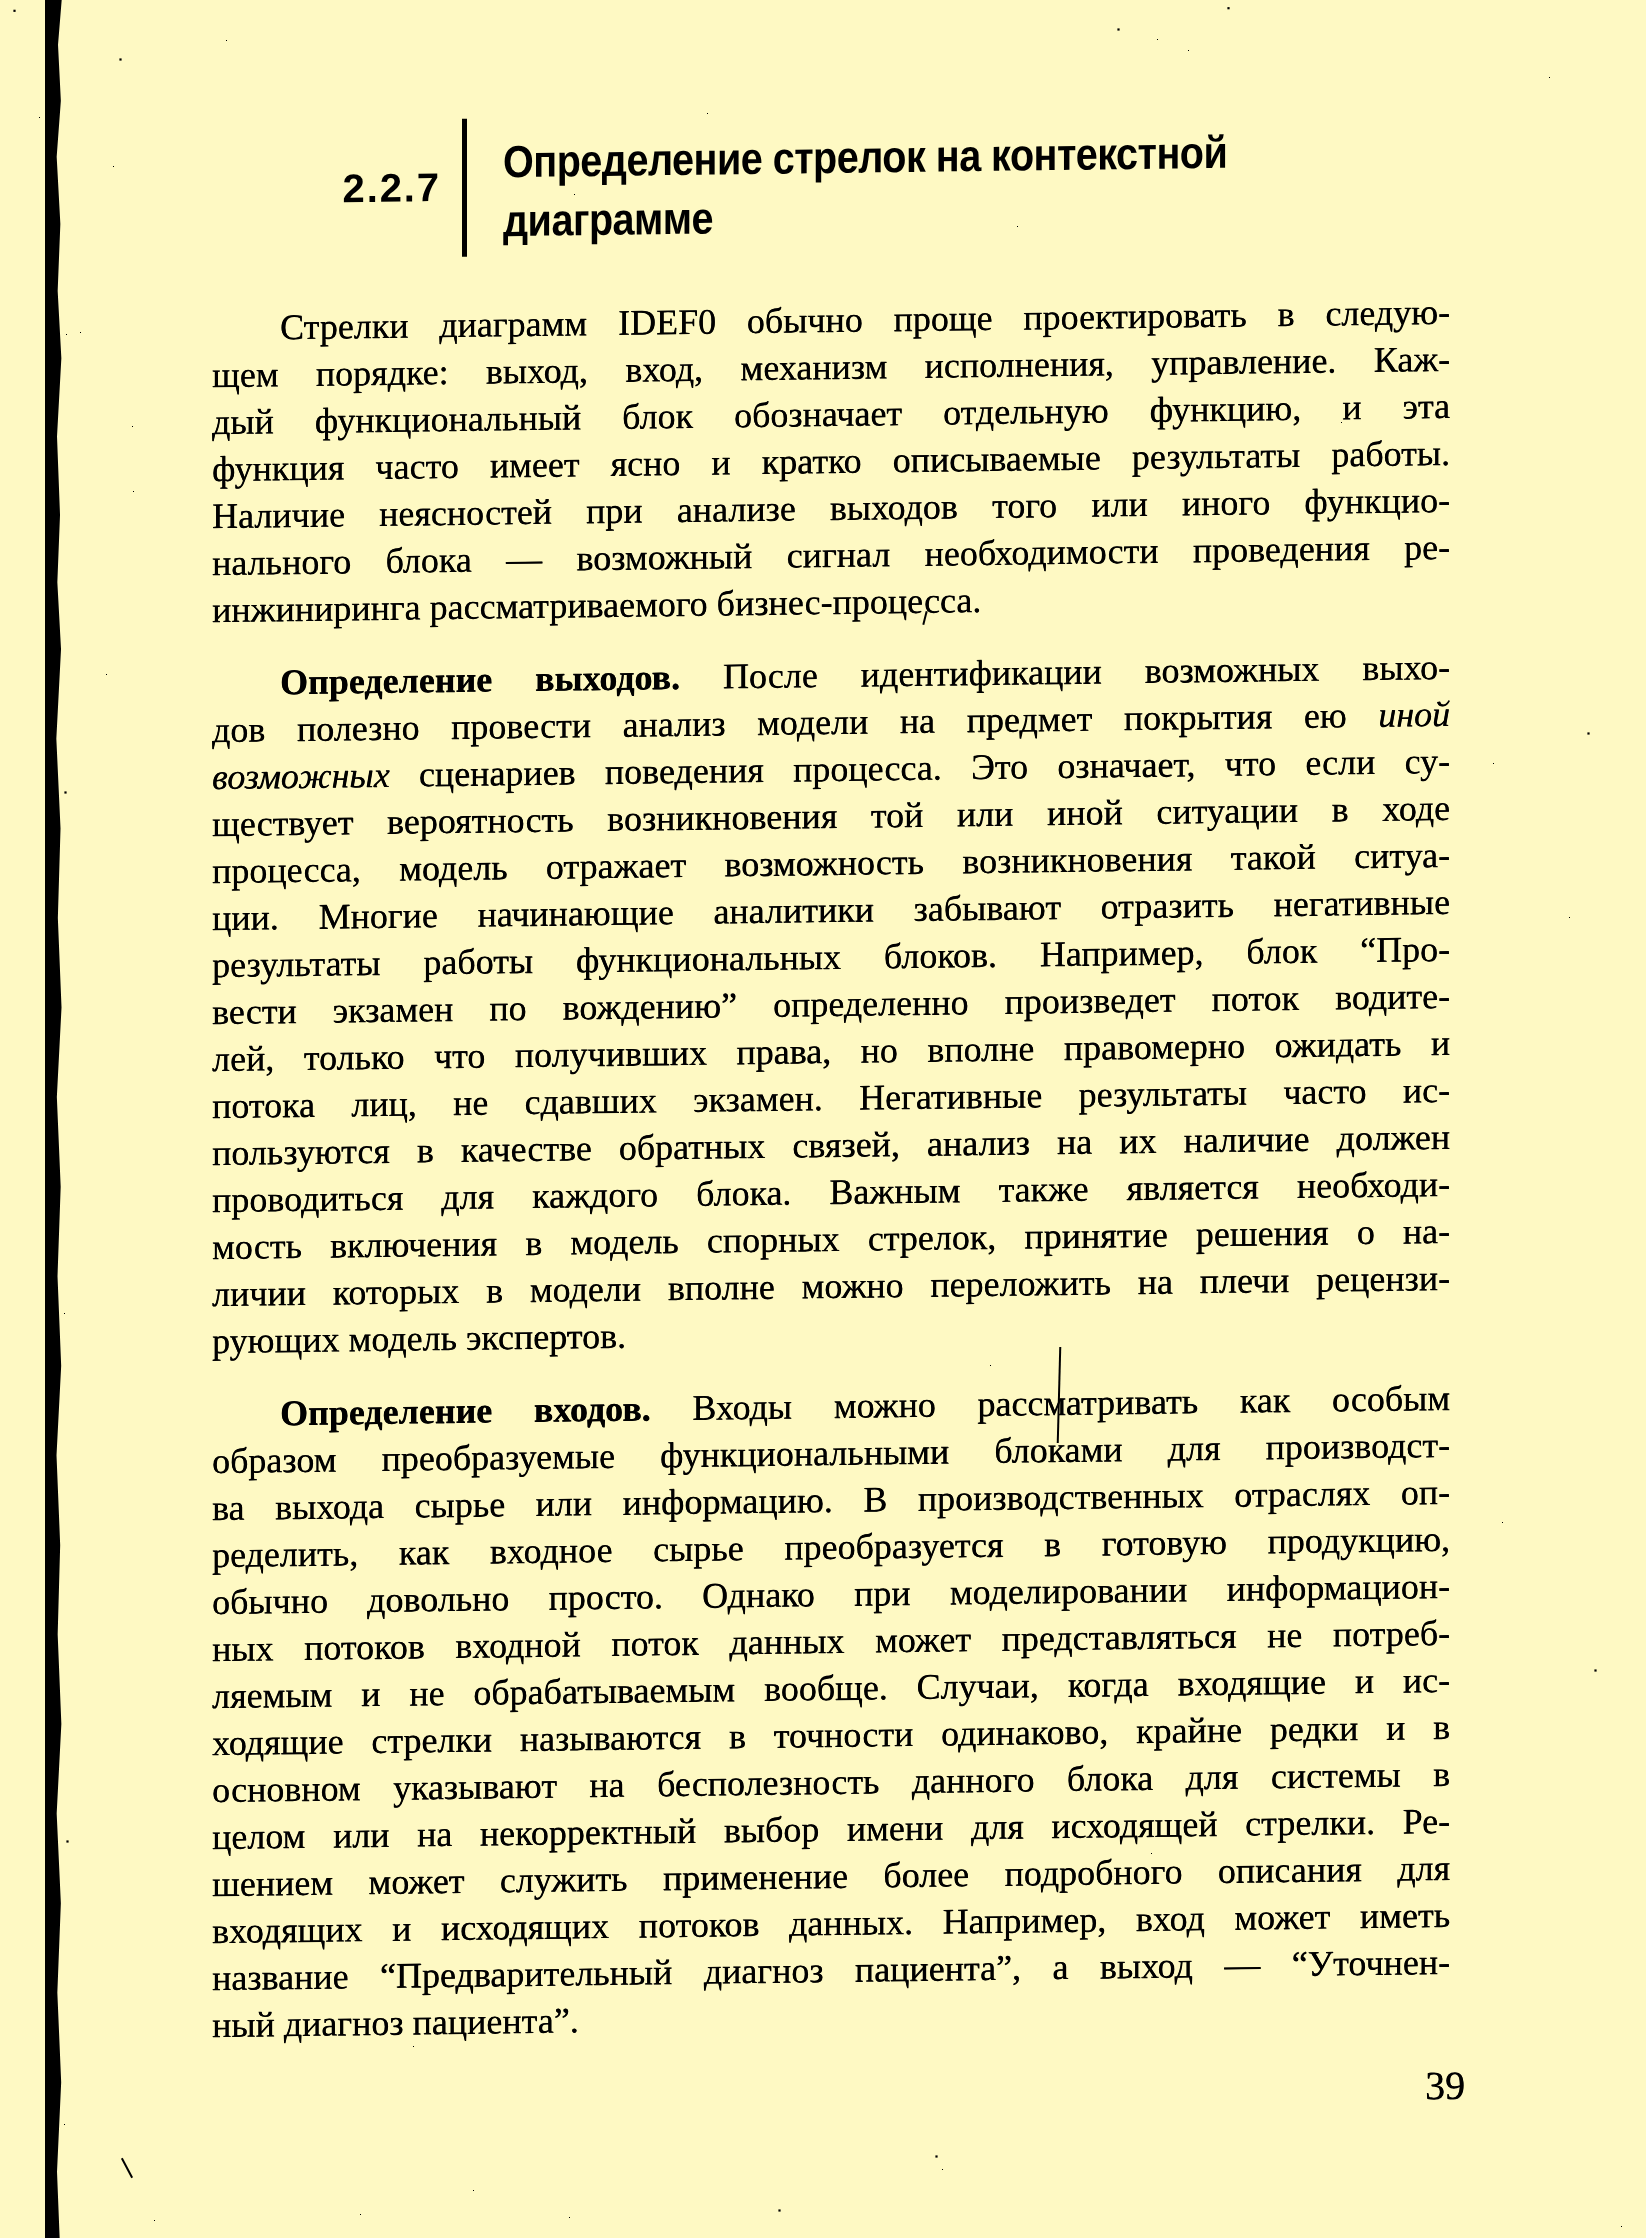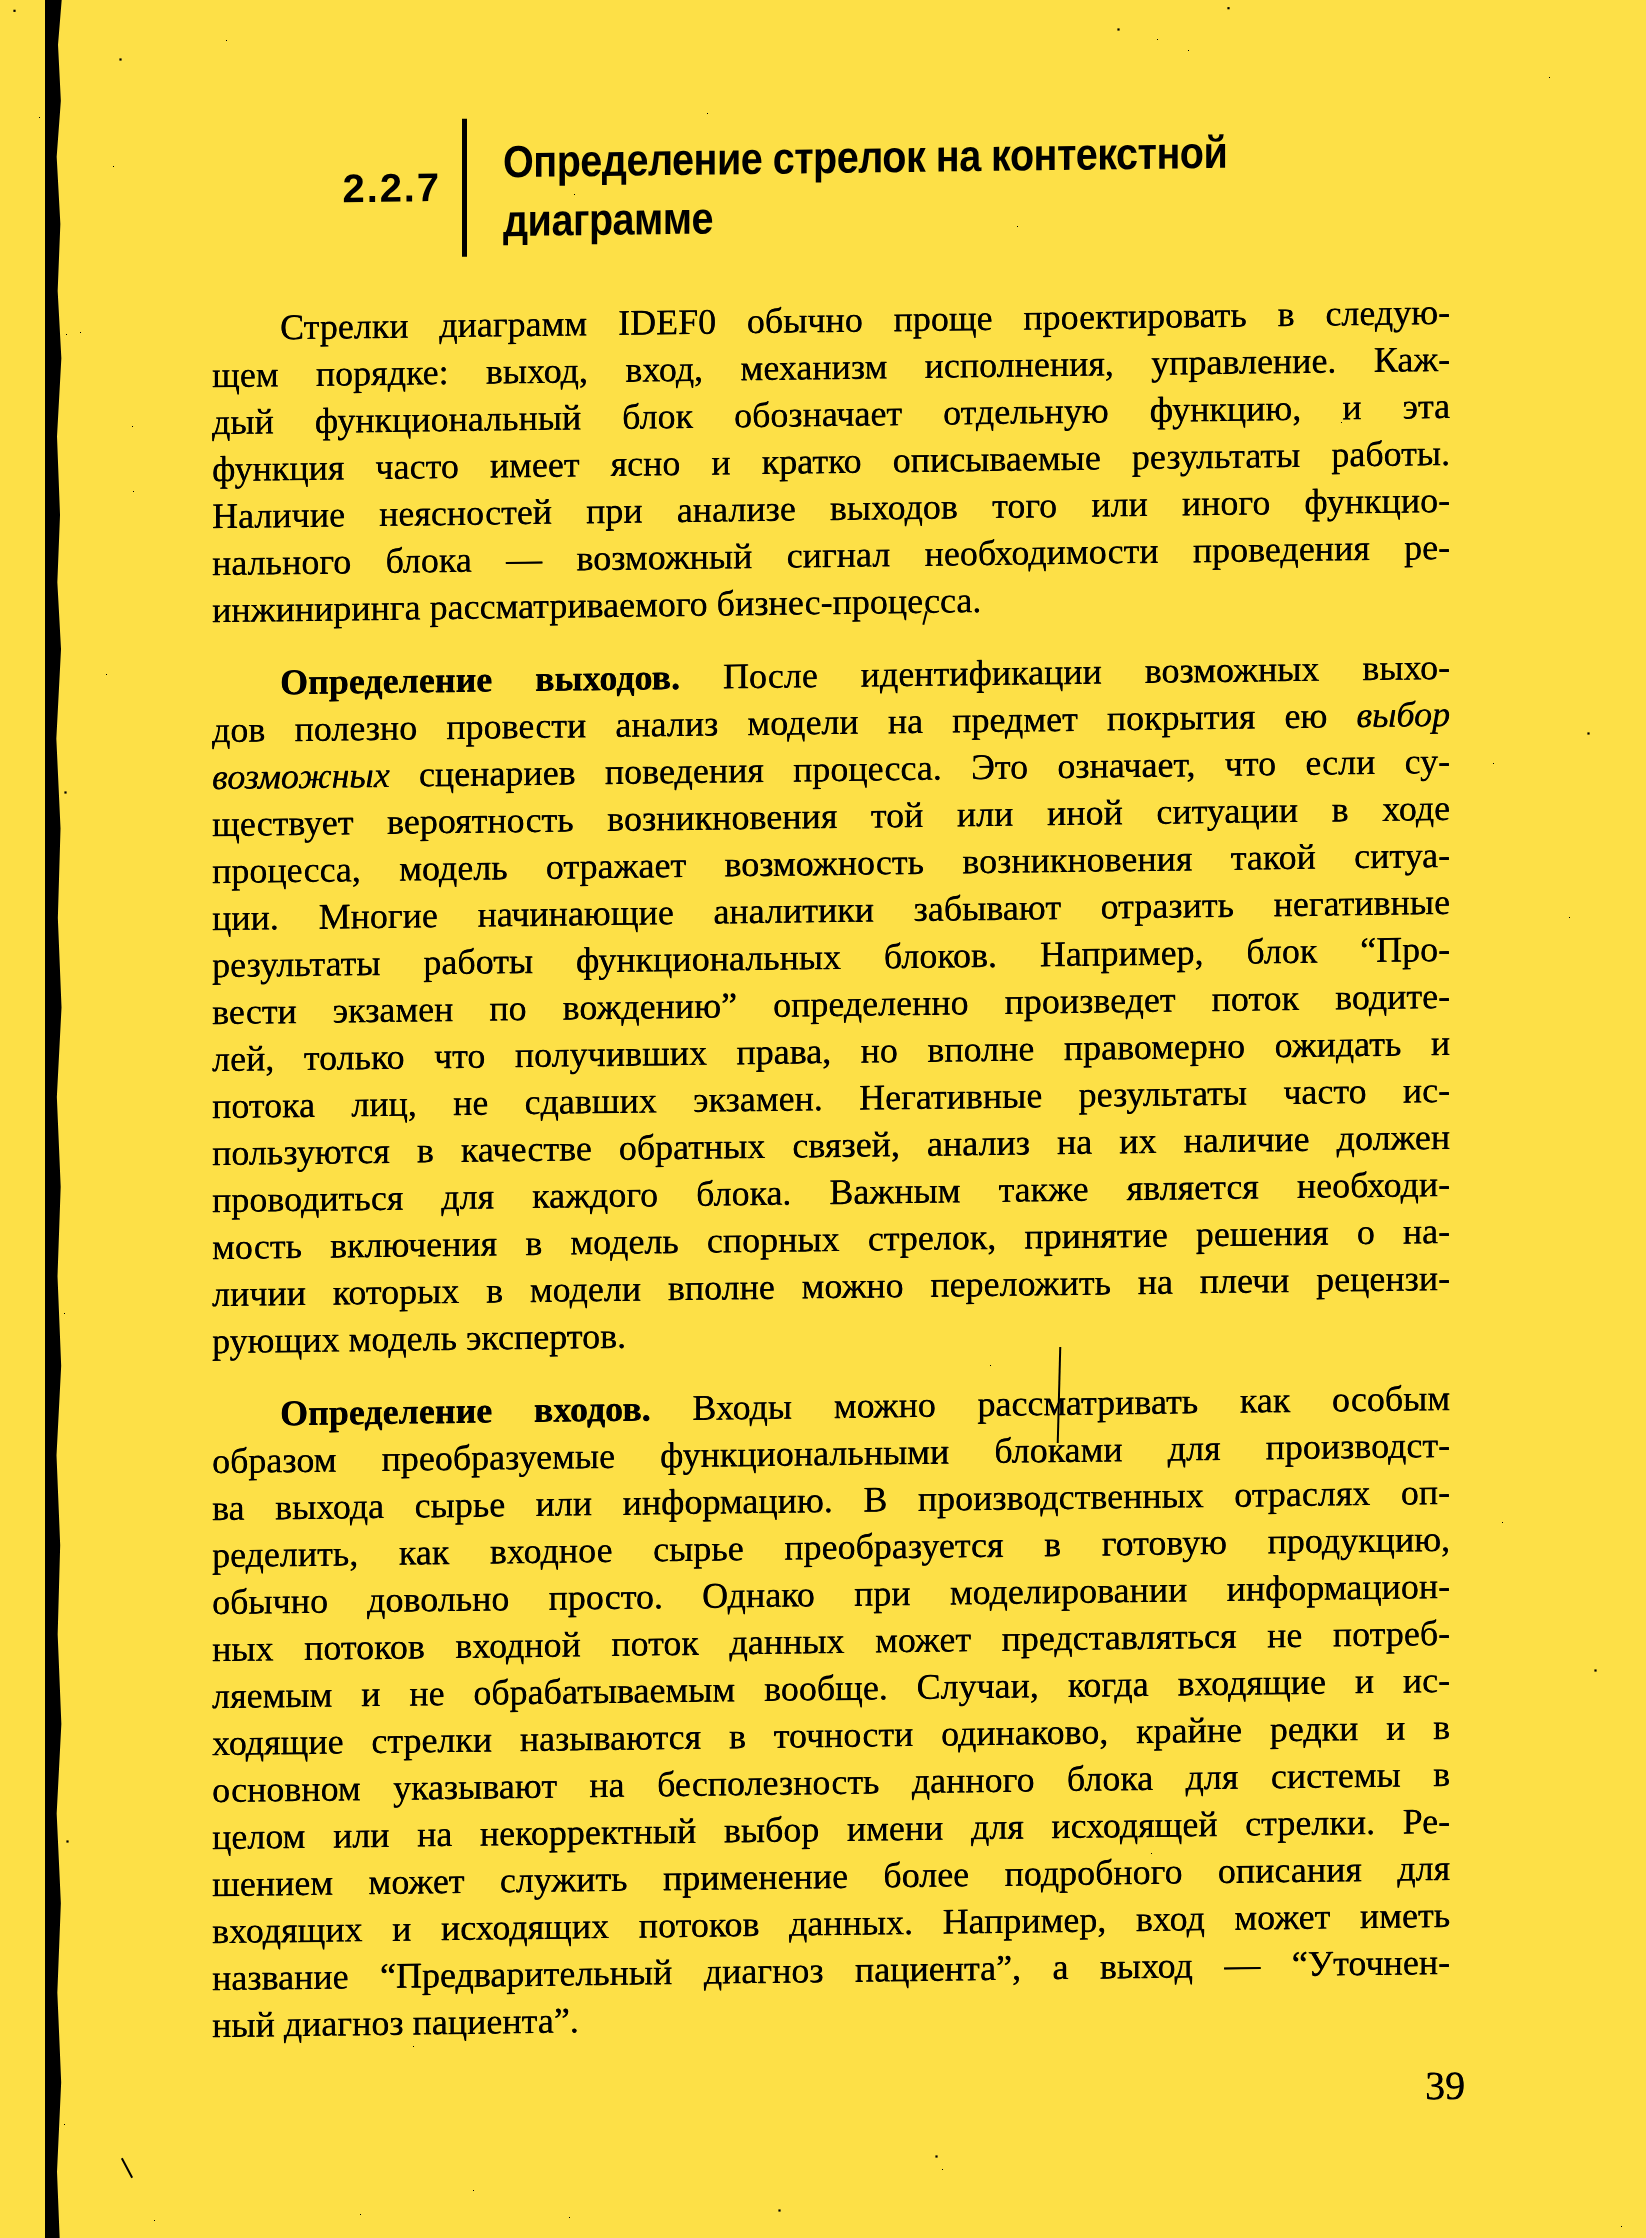--- a/index.html
+++ b/index.html
@@ -1,20 +1,20 @@
 <!DOCTYPE html>
 <html style="font-size:10.3px"><head>
 <meta charset="utf-8">
 <style>
   html, body { margin: 0; padding: 0; background: #ffffff; }
   .sheet {
     position: relative;
     width: 1646px;
     height: 2239px;
-    background: #fde047;
+    background: #fef9c3;
     overflow: hidden;
     font-family: "Liberation Serif", serif;
     color: #000;
   }
 
   
   .binding-strip {
     position: absolute;
     left: 45px; top: 0;
     width: 16.7px; height: 2239px;
@@ -132,21 +132,21 @@
           <div class="line indent">Стрелки диаграмм IDEF0 обычно проще проектировать в следую-</div>
           <div class="line">щем порядке: выход, вход, механизм исполнения, управление. Каж-</div>
           <div class="line">дый функциональный блок обозначает отдельную функцию, и эта</div>
           <div class="line">функция часто имеет ясно и кратко описываемые результаты работы.</div>
           <div class="line">Наличие неясностей при анализе выходов того или иного функцио-</div>
           <div class="line">нального блока — возможный сигнал необходимости проведения ре-</div>
           <div class="line last">инжиниринга рассматриваемого бизнес-процесса.</div>
         </div>
         <div class="para">
           <div class="line indent"><b>Определение выходов.</b> После идентификации возможных выхо-</div>
-          <div class="line">дов полезно провести анализ модели на предмет покрытия ею <i>выбор</i></div>
+          <div class="line">дов полезно провести анализ модели на предмет покрытия ею <i>иной</i></div>
           <div class="line"><i>возможных</i> сценариев поведения процесса. Это означает, что если су-</div>
           <div class="line">ществует вероятность возникновения той или иной ситуации в ходе</div>
           <div class="line">процесса, модель отражает возможность возникновения такой ситуа-</div>
           <div class="line">ции. Многие начинающие аналитики забывают отразить негативные</div>
           <div class="line">результаты работы функциональных блоков. Например, блок “Про-</div>
           <div class="line">вести экзамен по вождению” определенно произведет поток водите-</div>
           <div class="line">лей, только что получивших права, но вполне правомерно ожидать и</div>
           <div class="line">потока лиц, не сдавших экзамен. Негативные результаты часто ис-</div>
           <div class="line">пользуются в качестве обратных связей, анализ на их наличие должен</div>
           <div class="line">проводиться для каждого блока. Важным также является необходи-</div>

